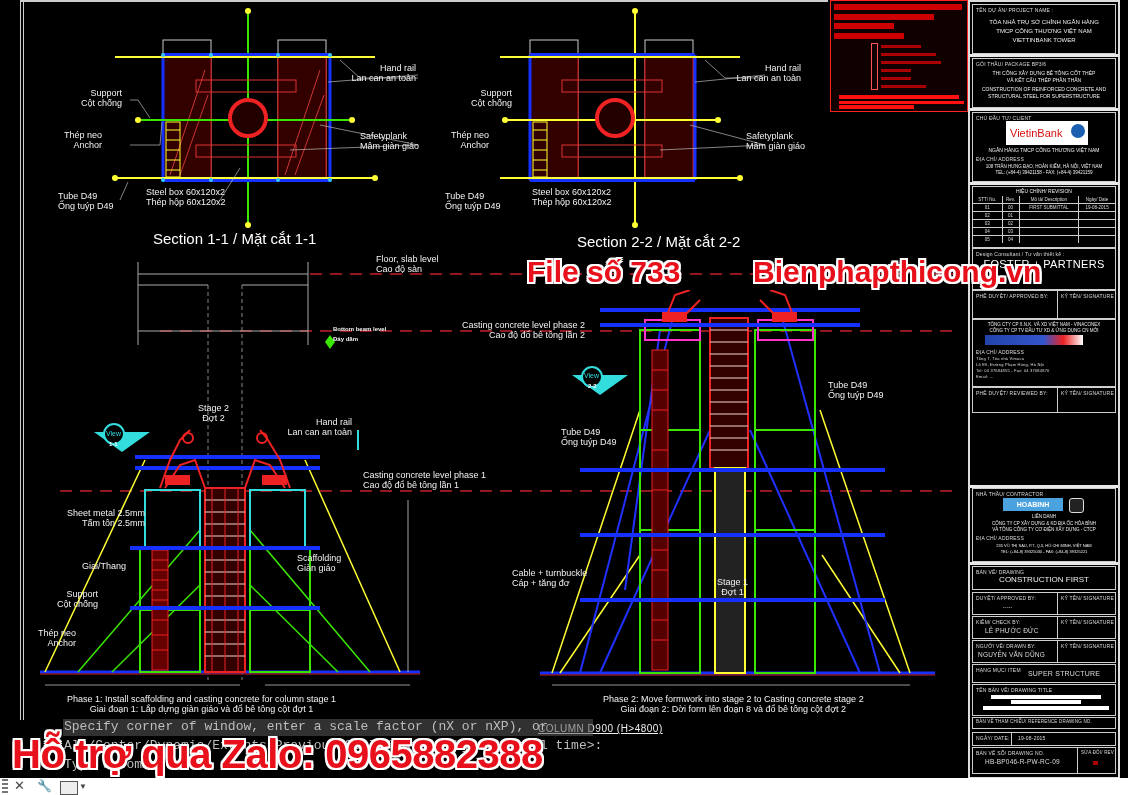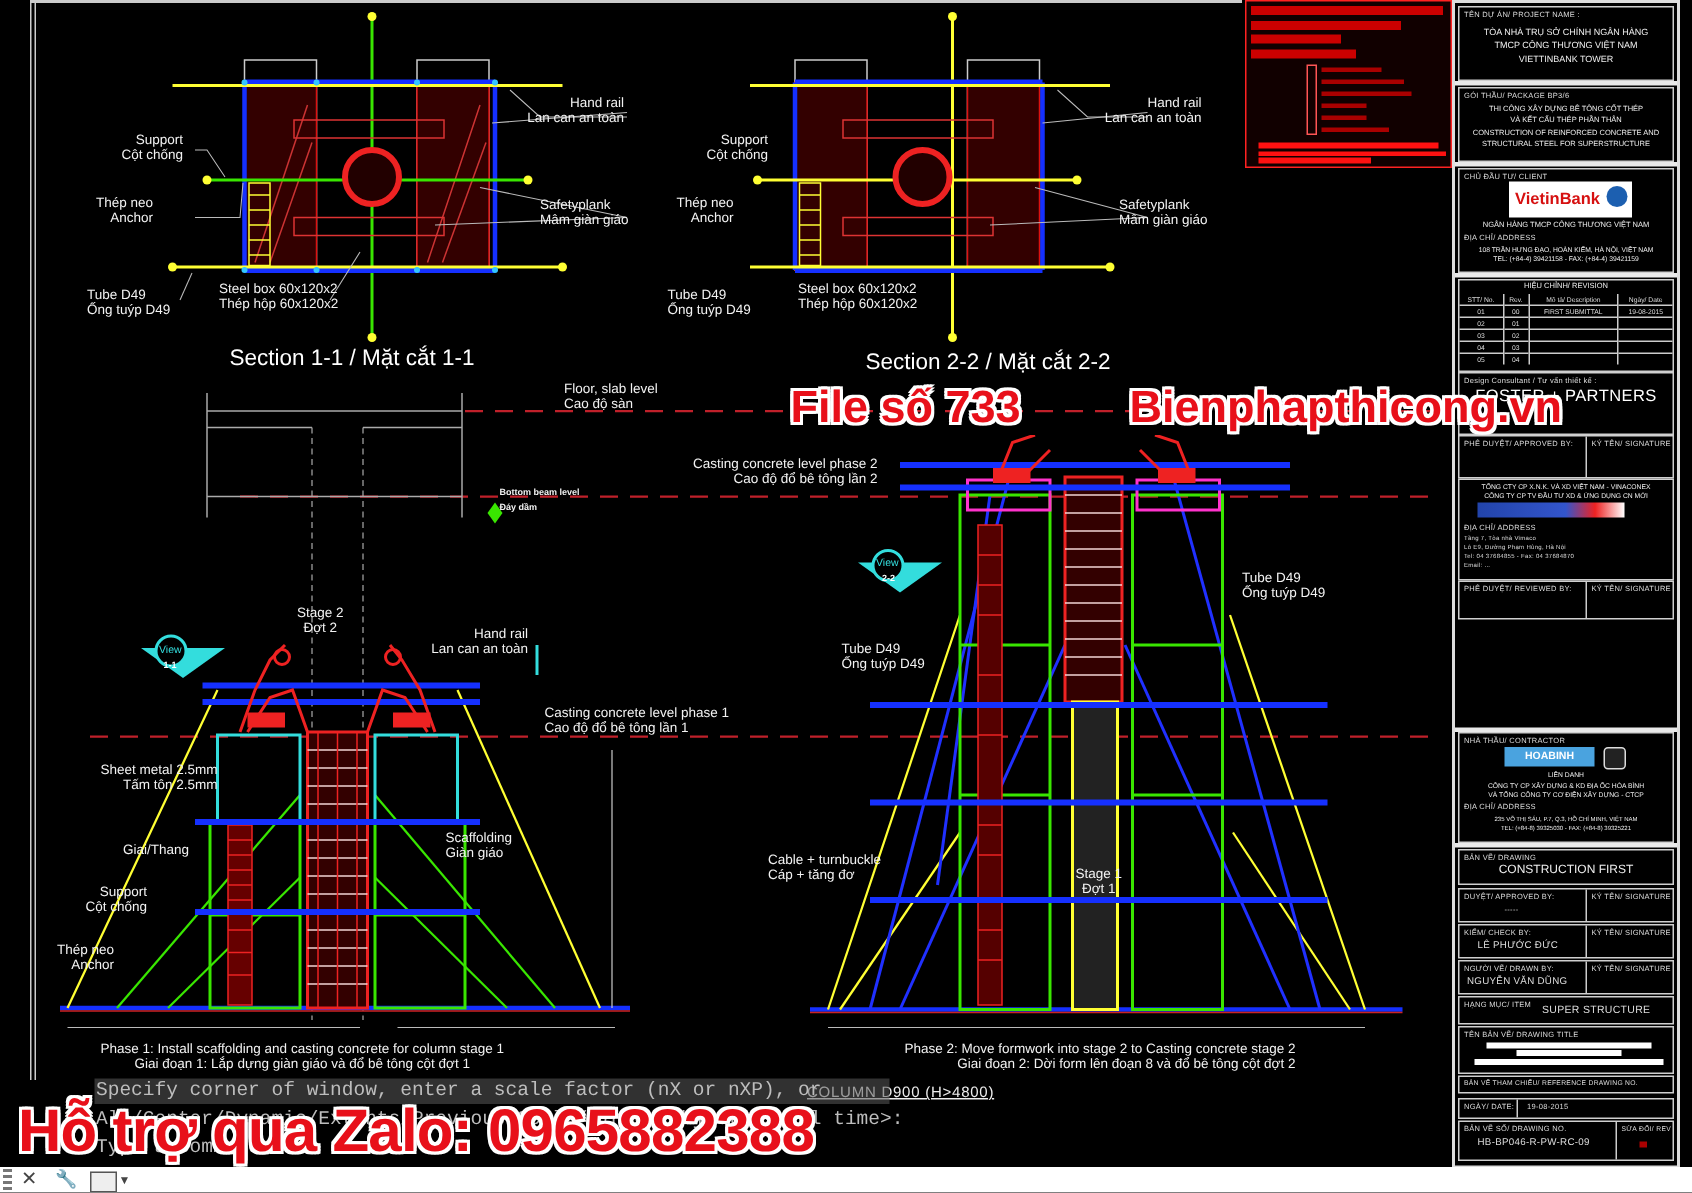--- a/index.html
+++ b/index.html
@@ -404,41 +404,41 @@
     <path d="M125 30 L135 5 L150 0 M140 30 L160 10"></path>
       <path d="M255 30 L245 5 L230 0 M240 30 L220 10"></path>
   </g>
   <rect x="122" y="22" width="25" height="10" fill="#e22"></rect>
     <rect x="232" y="22" width="25" height="10" fill="#e22"></rect>
   <g stroke="#bbb" stroke-width="0.8">
       <line x1="12" y1="395" x2="370" y2="395"></line>
     </g>
 </svg>
 
-<div class="lbl r" style="left:460px;top:304px;width:125px">
+<div class="lbl r" style="left:460px;top:320px;width:125px">
     <div>Casting concrete level phase 2</div>
     <div>Cao độ đổ bê tông lần 2</div>
   </div>
 <div class="lbl" style="left:561px;top:427px">
     <div>Tube D49</div>
     <div>Ống tuýp D49</div>
   </div>
 <div class="lbl" style="left:828px;top:380px">
     <div>Tube D49</div>
     <div>Ống tuýp D49</div>
   </div>
 <div class="lbl" style="left:512px;top:568px">
     <div>Cable + turnbuckle</div>
     <div>Cáp + tăng đơ</div>
   </div>
 <div class="lbl" style="left:717px;top:577px;text-align:center">
     <div>Stage 1</div>
     <div>Đợt 1</div>
   </div>
-<div class="lbl" style="left:603px;top:694px;text-align:right">
+<div class="lbl" style="left:603px;top:694px;text-align:center">
     <div>Phase 2: Move formwork into stage 2 to Casting concrete stage 2</div>
     <div>Giai đoạn 2: Dời form lên đoạn 8 và đổ bê tông cột đợt 2</div>
   </div>
 
 <svg class="view-tag" style="left:570px;top:365px" width="60" height="32">
   <polygon points="2,10 58,10 30,30" fill="#33dddd"></polygon>
   <circle cx="22" cy="12" r="10" fill="#000" stroke="#33dddd" stroke-width="2"></circle>
 </svg>
 <div class="lbl" style="left:584px;top:371px;font-size:7px;color:#33dddd">View</div>
 <div class="lbl" style="left:588px;top:381px;font-size:6px;color:#fff;font-weight:bold">2-2</div>
@@ -479,21 +479,21 @@
     <div class="h">GÓI THẦU/ PACKAGE BP3/6</div>
     <div class="t" style="top:11px;font-size:5px">THI CÔNG XÂY DỰNG BÊ TÔNG CỐT THÉP</div>
     <div class="t" style="top:18px;font-size:5px">VÀ KẾT CẤU THÉP PHẦN THÂN</div>
     <div class="t" style="top:27px;font-size:5px">CONSTRUCTION OF REINFORCED CONCRETE AND</div>
     <div class="t" style="top:34px;font-size:5px">STRUCTURAL STEEL FOR SUPERSTRUCTURE</div>
   </div>
   <div class="sep" style="top:106px"></div>
   <div class="cell" style="top:110px;height:68px">
     <div class="h">CHỦ ĐẦU TƯ/ CLIENT</div>
     <div class="abs" style="left:33px;top:8px;width:82px;height:24px;background:#fff">
-      <div style="color:#d61010;font-weight:bold;font-size:11px;position:absolute;left:4px;top:6px">VietinBank</div>
+      <div style="color:#d61010;font-weight:normal;font-size:11px;position:absolute;left:4px;top:6px">VietinBank</div>
       <div style="position:absolute;right:3px;top:3px;width:14px;height:14px;border-radius:50%;background:#1c5fb0"></div>
     </div>
     <div class="t" style="top:34px;font-size:5px">NGÂN HÀNG TMCP CÔNG THƯƠNG VIỆT NAM</div>
     <div class="h" style="top:43px">ĐỊA CHỈ/ ADDRESS</div>
     <div class="t" style="top:51px;font-size:4.5px">108 TRẦN HƯNG ĐẠO, HOÀN KIẾM, HÀ NỘI, VIỆT NAM</div>
     <div class="t" style="top:57px;font-size:4.5px">TEL: (+84-4) 39421158 - FAX: (+84-4) 39421159</div>
   </div>
   <div class="sep" style="top:180px"></div>
   <div class="cell" style="top:184px;height:60px">
     <div class="t" style="top:1px;font-size:5px">HIỆU CHỈNH/ REVISION</div>

